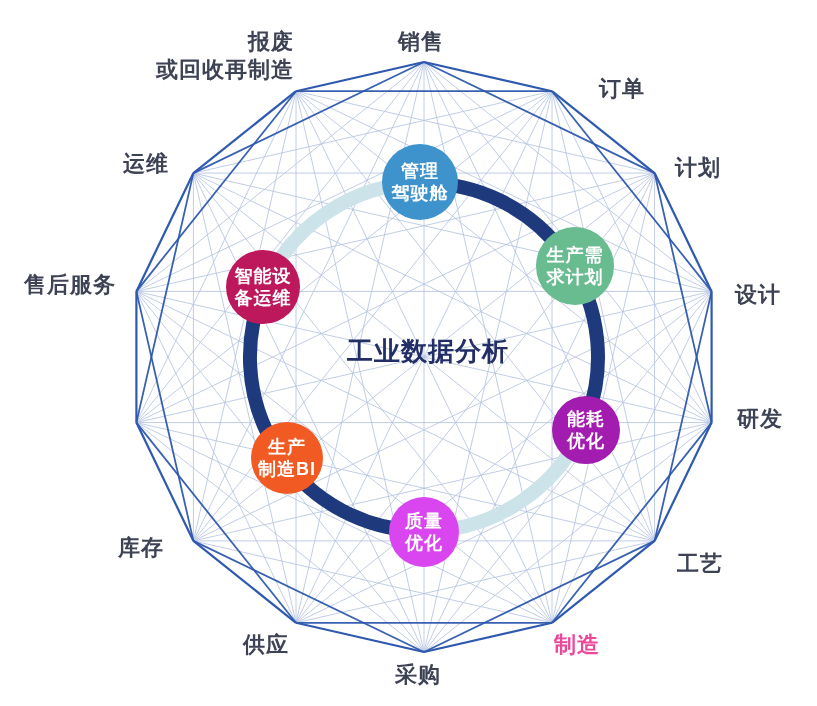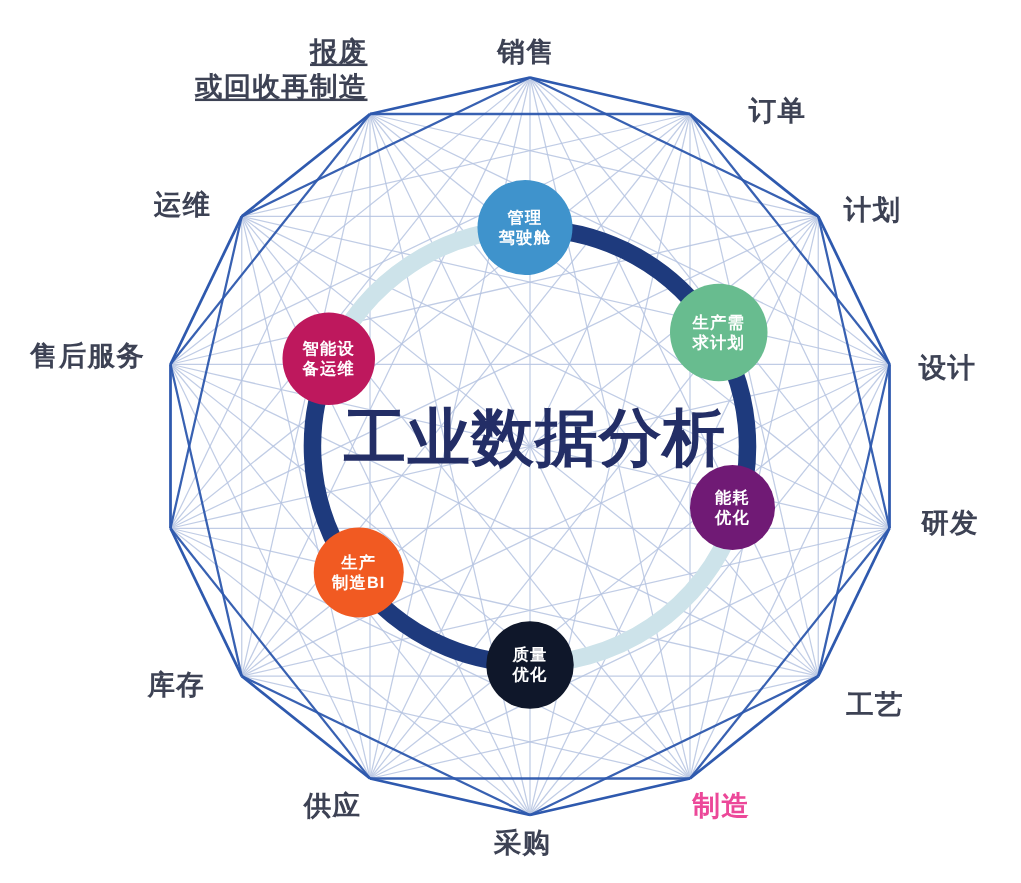--- a/index.html
+++ b/index.html
@@ -3,26 +3,26 @@
 <meta charset="utf-8">
 <style>
   html,body{margin:0;padding:0;background:#ffffff;}
   .stage{
     position:relative;width:817px;height:706px;background:#ffffff;overflow:hidden;
     font-family:"Liberation Sans","DejaVu Sans",sans-serif;
   }
   .web-svg{position:absolute;left:0;top:0;}
   .center-title{
     position:absolute;left:428px;top:351px;transform:translate(-50%,-50%);
-    font-size:50px;font-weight:700;letter-spacing:1px;white-space:nowrap;z-index:3;
+    font-size:26px;font-weight:700;letter-spacing:1px;white-space:nowrap;z-index:3;
   }
   .node{
     position:absolute;border-radius:50%;color:#ffffff;z-index:4;
     display:flex;align-items:center;justify-content:center;text-align:center;
-    font-weight:700;font-size:13px;line-height:1.25;white-space:pre-line;letter-spacing:1px;
+    font-weight:700;font-size:18px;line-height:1.25;white-space:pre-line;letter-spacing:1px;
   }
   .spoke{
     position:absolute;transform:translate(-50%,-50%);z-index:5;
     font-weight:700;font-size:22px;letter-spacing:1px;line-height:1.28;
     white-space:pre-line;text-align:center;
   }
   .spoke.align-right{text-align:right;}
 </style>
 </head>
 <body>
@@ -126,37 +126,37 @@
       <path d="M 417.9 530.9 A 174 174 0 0 1 263.8 289.0" fill="none" stroke="#1e3a7d" stroke-width="14"></path>
       <path d="M 263.8 289.0 A 174 174 0 0 1 424.0 183.0" fill="none" stroke="#cde3ea" stroke-width="14"></path>
     </svg>
 
   <div class="center-title" style="color: rgb(35, 46, 102);">工业数据分析</div>
 
   <div class="node" style="left: 382px; top: 144px; height: 76px; width: 76px; background: rgb(63, 147, 204);">管理
 驾驶舱</div>
   <div class="node" style="left: 536px; top: 227px; height: 78px; width: 78px; background: rgb(104, 188, 143);">生产需
 求计划</div>
-  <div class="node" style="left: 552px; top: 372px; height: 68px; width: 68px; background: #701a75;">能耗
+  <div class="node" style="left: 552px; top: 396px; height: 68px; width: 68px; background: #a21caf;">能耗
 优化</div>
-  <div class="node" style="left: 389px; top: 497px; height: 70px; width: 70px; background: #0f172a;">质量
+  <div class="node" style="left: 389px; top: 497px; height: 70px; width: 70px; background: #d946ef;">质量
 优化</div>
   <div class="node" style="left: 251px; top: 422px; height: 72px; width: 72px; background: rgb(241, 90, 34);">生产
 制造BI</div>
   <div class="node" style="left: 226px; top: 250px; height: 74px; width: 74px; background: #be185d;">智能设
 备运维</div>
 
   <div class="spoke" style="left: 421px; top: 42px; color: rgb(61, 66, 84);">销售</div>
   <div class="spoke" style="left: 622px; top: 89px; color: rgb(61, 66, 84);">订单</div>
   <div class="spoke" style="left: 698px; top: 168px; color: rgb(61, 66, 84);">计划</div>
   <div class="spoke" style="left: 758px; top: 295px; color: rgb(61, 66, 84);">设计</div>
   <div class="spoke" style="left: 760px; top: 419px; color: rgb(61, 66, 84);">研发</div>
   <div class="spoke" style="left: 700px; top: 564px; color: rgb(61, 66, 84);">工艺</div>
   <div class="spoke" style="left: 577px; top: 645px; color: #ec4899;">制造</div>
   <div class="spoke" style="left: 418px; top: 675px; color: rgb(61, 66, 84);">采购</div>
   <div class="spoke" style="left: 266px; top: 645px; color: rgb(61, 66, 84);">供应</div>
   <div class="spoke" style="left: 141px; top: 548px; color: rgb(61, 66, 84);">库存</div>
   <div class="spoke" style="left: 70px; top: 285px; color: rgb(61, 66, 84);">售后服务</div>
   <div class="spoke" style="left: 146px; top: 164px; color: rgb(61, 66, 84);">运维</div>
-  <div class="spoke align-right" style="left: 225px; top: 56px; color: rgb(61, 66, 84); text-decoration: underline;">报废
+  <div class="spoke align-right" style="left: 225px; top: 56px; color: rgb(61, 66, 84);">报废
 或回收再制造</div>
 
 </div>
 
 </body></html>

